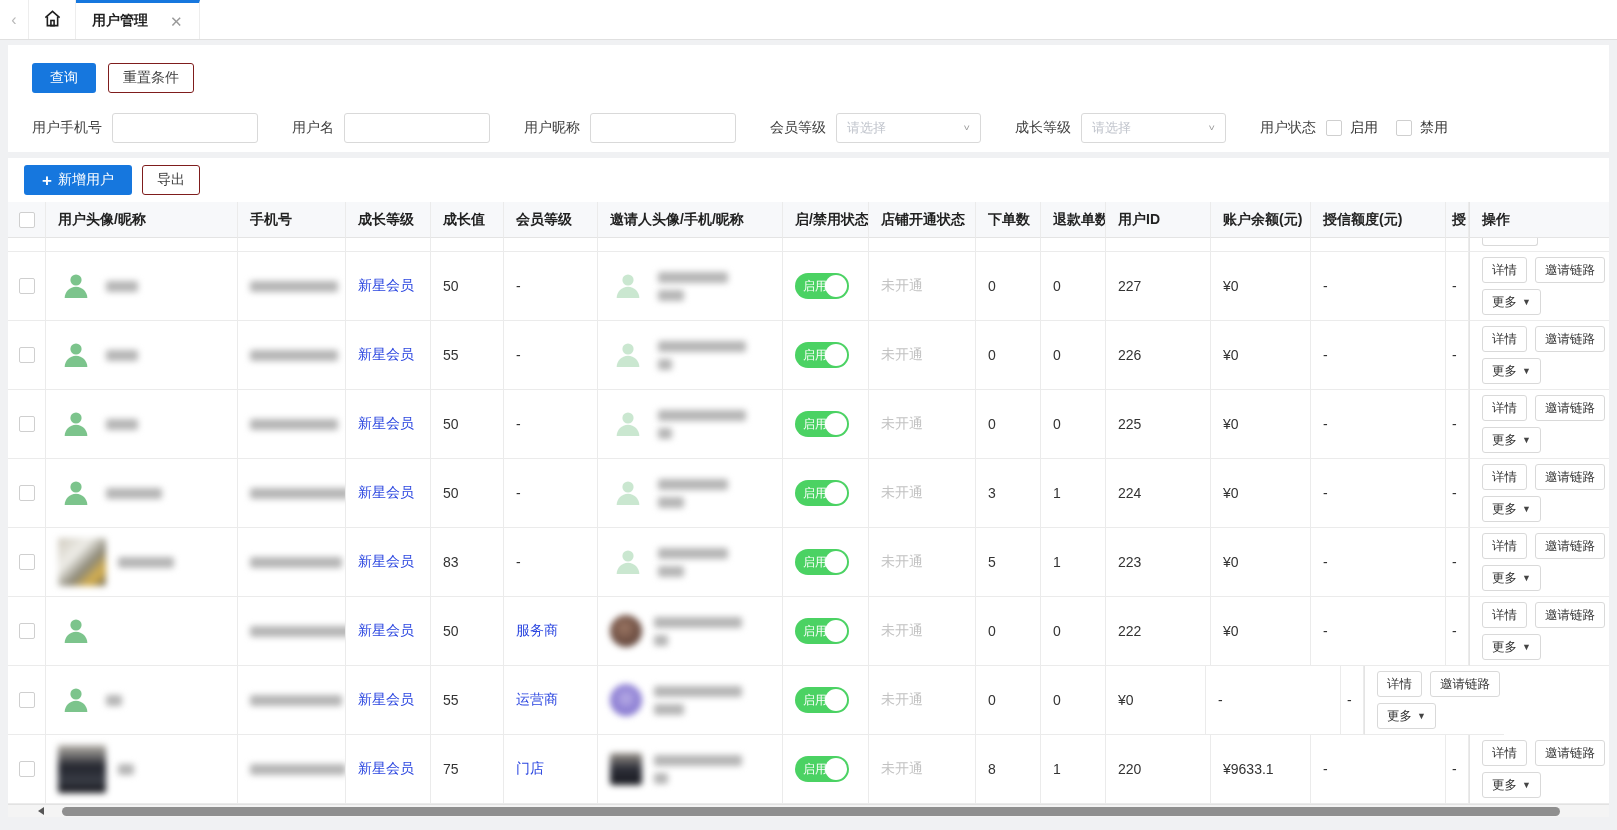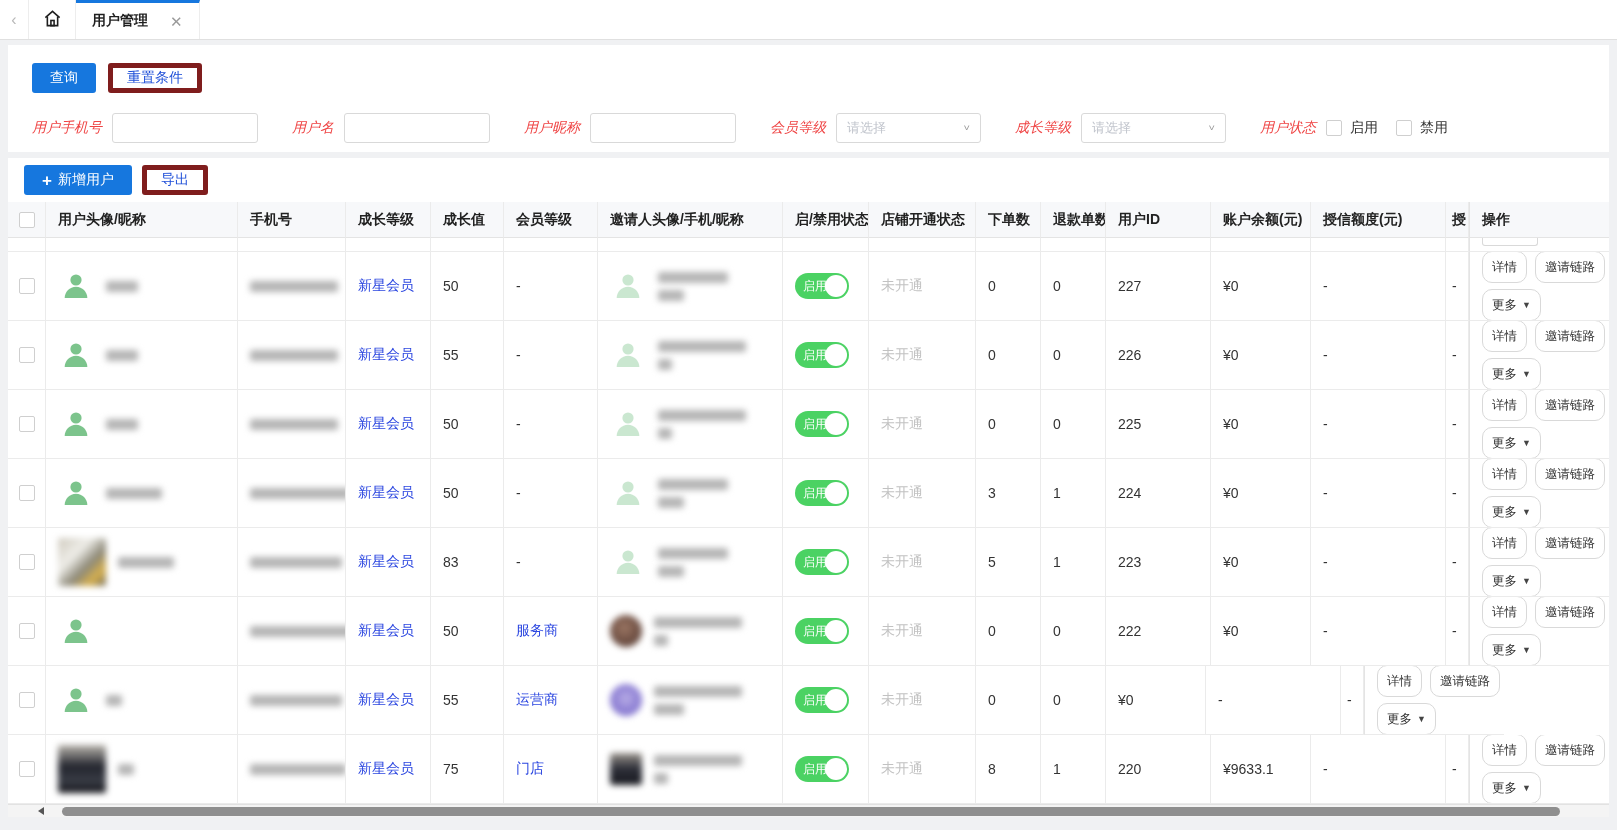--- a/index.html
+++ b/index.html
@@ -16,27 +16,27 @@
 
   
   .page { position:absolute; top:40px; left:0; right:0; bottom:0; }
   .card { position:absolute; left:8px; width:1601px; background:#fff; }
   .card-filter { top:5px; height:107px; padding:18px 24px 0 24px; }
   .card-table { top:118px; height:659px; }
 
   
   .btn { display:inline-flex; align-items:center; justify-content:center; height:30px; padding:0 14px; font-size:14px; border-radius:3px; cursor:pointer; background:#fff; border:4px solid #14532d; }
   .btn-primary { background:#1677de; border-color:#1677de; color:#fff; }
-  .btn-dark-outline { border:5px solid #7f1d1d; color:#1d4ed8; }
+  .btn-dark-outline { border:1px solid #7f1d1d; color:#404040; }
   .plus-ico { font-size:17px; font-weight:bold; margin-right:6px; line-height:1; }
 
   .filter-btn-row { display:flex; gap:12px; margin-bottom:20px; }
   .filter-row { display:flex; align-items:center; }
   .f-item { display:flex; align-items:center; margin-right:34px; }
-  .f-label { margin-right:10px; white-space:nowrap; color:#ef4444;font-style:italic; }
+  .f-label { margin-right:10px; white-space:nowrap; color:#404040; }
   .f-input { width:146px; height:30px; border:1px solid #d9d9d9; border-radius:3px; background:#fff; font-size:13px; padding:0 8px; color:#333; }
   .f-select { width:145px; height:30px; border:1px solid #d9d9d9; border-radius:3px; background:#fff; display:flex; align-items:center; justify-content:space-between; padding:0 10px; cursor:pointer; }
   .placeholder { color:#c0c4cc; font-size:13px; }
   .chev { color:#999; font-size:11px; transform:scaleY(.8); }
   .cb-group { display:flex; align-items:center; gap:8px; }
   .checkbox { width:16px; height:16px; border:1px solid #cfcfcf; border-radius:2px; background:#fff; cursor:pointer; flex:0 0 auto; }
   .cb-lab { margin-right:10px; }
 
   
   .toolbar { height:44px; display:flex; align-items:center; gap:10px; padding:0 16px; }
@@ -57,21 +57,21 @@
   .muted { color:#c2c2c2; }
 
   
   .switch { width:54px; height:26px; border-radius:13px; background:#4bd263; display:flex; align-items:center; position:relative; cursor:pointer; flex:0 0 auto; }
   .switch .sw-lab { color:#fff; font-size:12px; margin-left:8px; }
   .switch .knob { position:absolute; right:2px; top:2px; width:22px; height:22px; border-radius:50%; background:#fff; }
 
   
   .act-cell { flex-direction:column; align-items:flex-start; justify-content:center; gap:6px; }
   .act-line { display:flex; gap:8px; }
-  .mini-btn { height:32px; padding:0 9px; font-size:12.5px; border:1px solid #d9d9d9; border-radius:10px; background:#fff; color:#333; display:inline-flex; align-items:center; gap:5px; cursor:pointer; }
+  .mini-btn { height:26px; padding:0 9px; font-size:12.5px; border:1px solid #d9d9d9; border-radius:3px; background:#fff; color:#333; display:inline-flex; align-items:center; gap:5px; cursor:pointer; }
   .caret { font-size:9px; color:#444; }
   .btn-stub { width:56px; height:8px; border:1px solid #d9d9d9; border-top:none; border-radius:0 0 3px 3px; background:#fff; }
 
   
   .blur { background:#b5b5b5; border-radius:2px; height:11px; filter:blur(3px); flex:0 0 auto; }
   .av-green { width:36px; height:36px; flex:0 0 auto; display:flex; align-items:center; justify-content:center; }
   .av-green svg { width:32px; height:32px; fill:#7cc48c; }
   .inv-green svg { opacity:.4; }
   .av-photo { width:48px; height:48px; flex:0 0 auto; border-radius:2px; filter:blur(3px); }
   .ph-light { background:linear-gradient(135deg,#cfcabe 0%,#efeee9 35%,#8c8878 60%,#d8b14e 80%,#6b675d 100%); }

